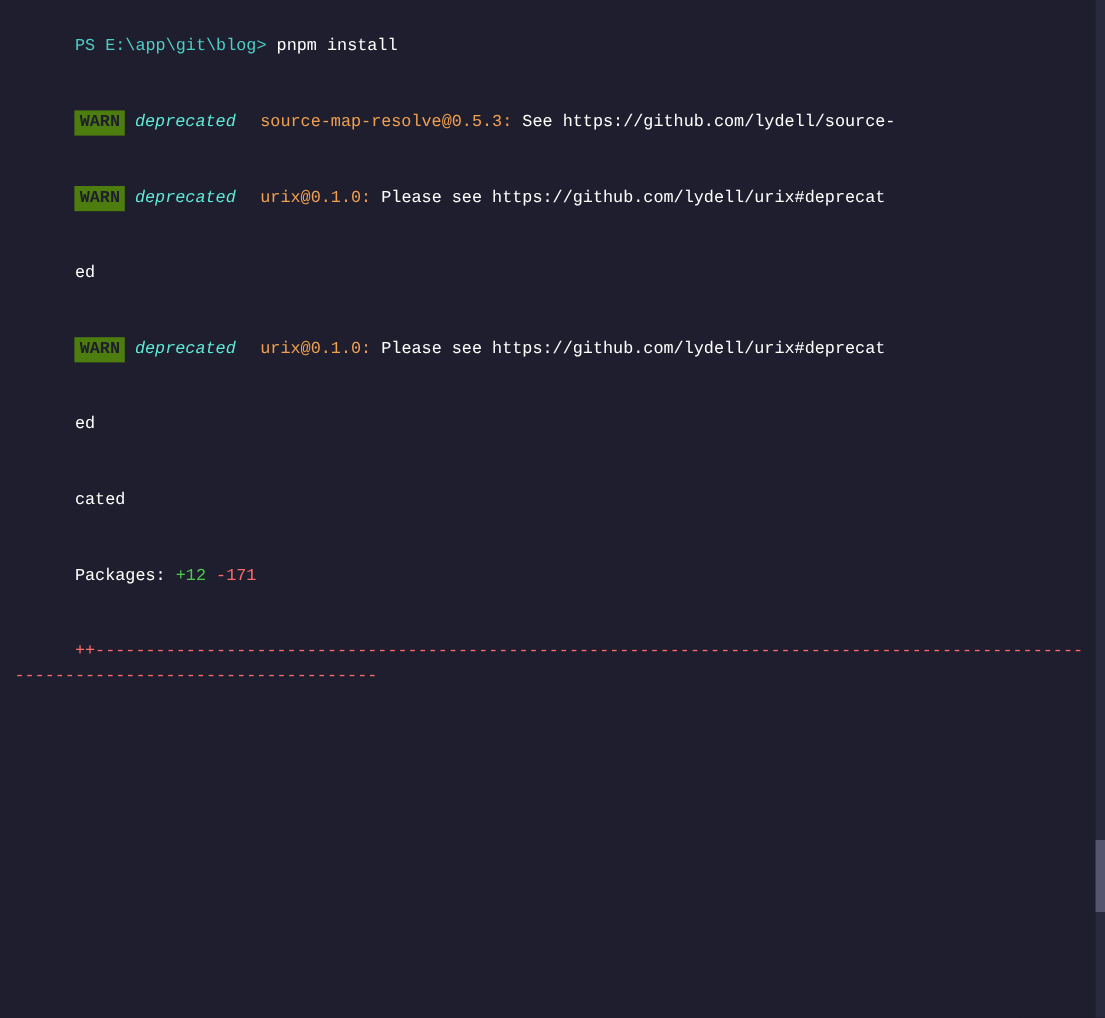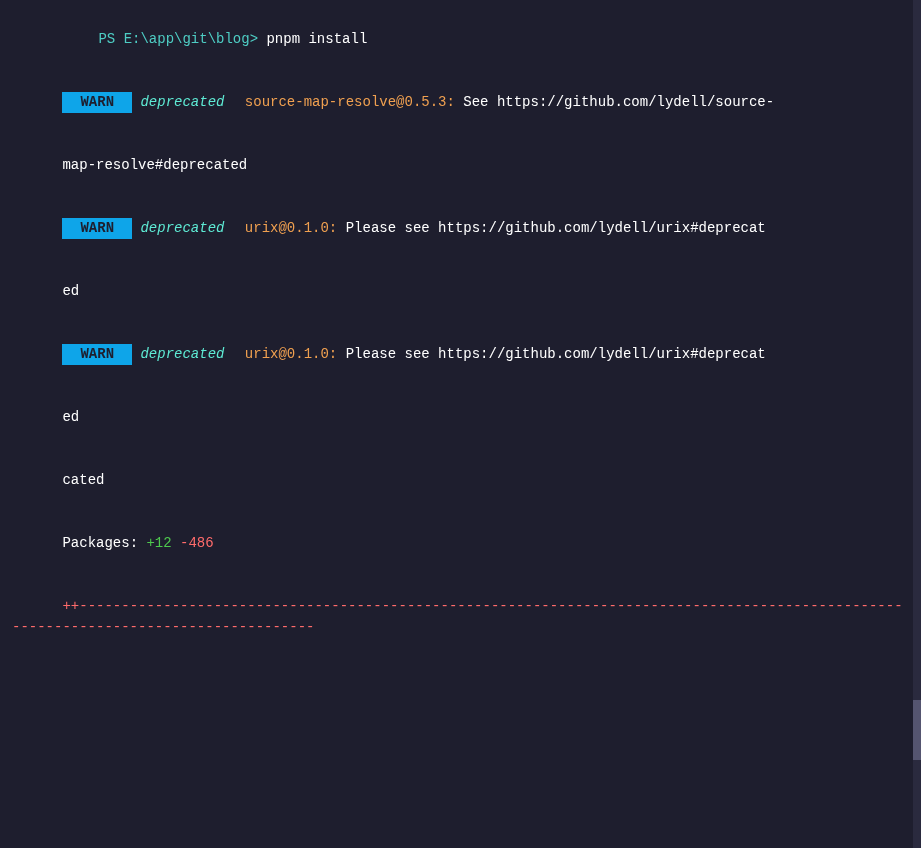--- a/index.html
+++ b/index.html
@@ -18,29 +18,29 @@
       width: 921px;
       min-height: 848px;
       padding: 8px 12px;
     }
     .line {
       white-space: pre-wrap;
       word-break: break-all;
     }
     .c-white { color: #ffffff; }
     .c-green { color: #4ec94e; }
-    .c-cyan { color: #4ecdc4; margin-left: 36px; }
+    .c-cyan { color: #4ecdc4; }
     .c-yellow { color: #5eead4; font-style: italic; }
     .c-red { color: #ff6b6b; }
     .c-orange { color: #f0a050; margin-left: 12px; }
     .warn-badge {
-      background-color: #0ea5e9;
+      background-color: #4d7c0f;
       color: #1e1e2e;
       font-weight: bold;
-      padding: 0 18px;
+      padding: 0 4px;
       display: inline-block;
     }
     .scrollbar {
       position: absolute;
       right: 0;
       top: 0;
       width: 8px;
       height: 848px;
       background: #2a2a3e;
     }
@@ -61,23 +61,20 @@
 <div class="terminal-wrapper">
   <div class="terminal">
 
     <div class="line">
       <span class="c-cyan">PS E:\app\git\blog&gt;</span><span class="c-white"> pnpm install</span>
     </div>
 
     <div class="line">
       <span class="warn-badge">WARN</span><span class="c-yellow"> deprecated </span><span class="c-orange">source-map-resolve@0.5.3:</span><span class="c-white"> See https://github.com/lydell/source-</span>
     </div>
-    <div class="line">
-      <span class="c-white">map-resolve#deprecated</span>
-    </div>
 
     <div class="line">
       <span class="warn-badge">WARN</span><span class="c-yellow"> deprecated </span><span class="c-orange">urix@0.1.0:</span><span class="c-white"> Please see https://github.com/lydell/urix#deprecat</span>
     </div>
     <div class="line">
       <span class="c-white">ed</span>
     </div>
 
     <div class="line">
       <span class="warn-badge">WARN</span><span class="c-yellow"> deprecated </span><span class="c-orange">urix@0.1.0:</span><span class="c-white"> Please see https://github.com/lydell/urix#deprecat</span>
@@ -85,21 +82,21 @@
     <div class="line">
       <span class="c-white">ed</span>
     </div>
 
     <div class="line">
       <span class="c-white">cated</span>
     </div>
 
 
     <div class="line">
-      <span class="c-white">Packages: </span><span class="c-green">+12</span><span class="c-white"> </span><span class="c-red">-486</span>
+      <span class="c-white">Packages: </span><span class="c-green">+12</span><span class="c-white"> </span><span class="c-red">-171</span>
     </div>
 
     <div class="line">
       <span class="c-red">++--------------------------------------------------------------------------------------------------------------------------------------</span>
     </div>
 
   </div>
   <div class="scrollbar">
     <div class="scrollbar-thumb"></div>
   </div>

